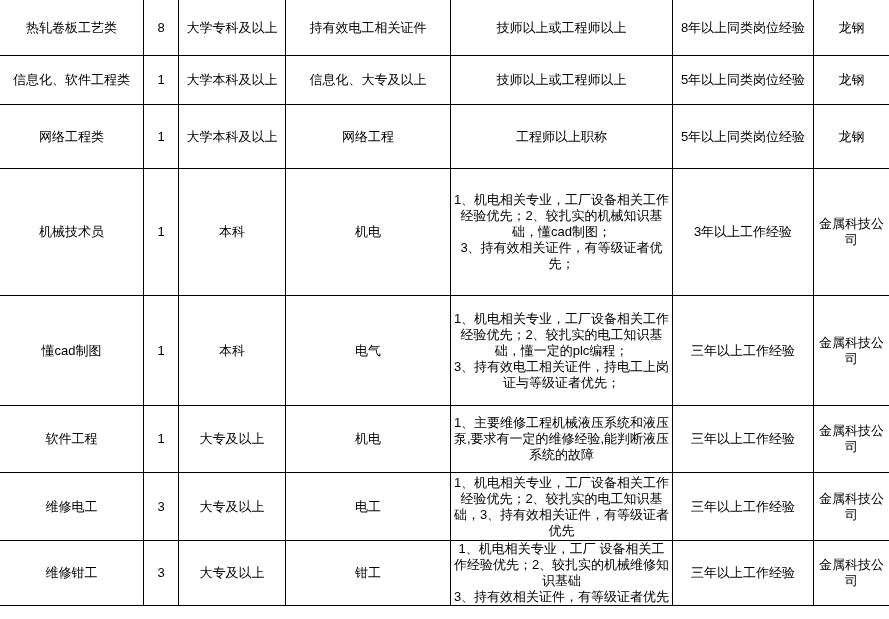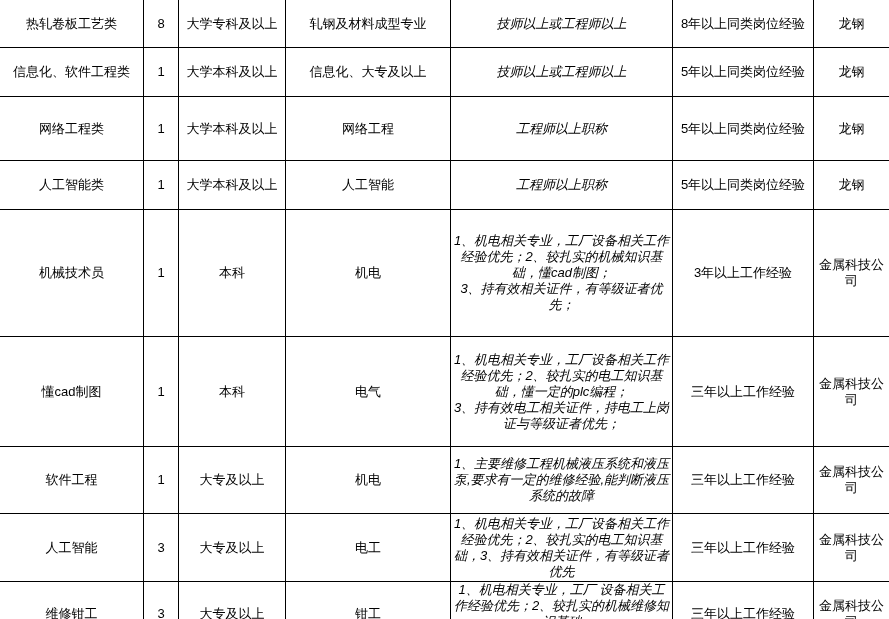--- a/index.html
+++ b/index.html
@@ -26,32 +26,31 @@
     text-align: center;
     vertical-align: middle;
     font-size: 13px;
     line-height: 16px;
     padding: 0 2px;
     overflow: hidden;
     word-break: break-all;
   }
   td.req {
     white-space: pre-line;
-    font-style: italic;
   }
   
   col.c0 { width: 144px; }
   col.c1 { width: 35px;  }
   col.c2 { width: 107px; }
   col.c3 { width: 165px; }
   col.c4 { width: 222px; }
   col.c5 { width: 141px; }
   col.c6 { width: 76px;  }
   
-  tr.r0 { height: 48px; margin-top: 30px;  }
+  tr.r0 { height: 56px; margin-top: 30px;  }
   tr.r1 { height: 49px;  }
   tr.r2 { height: 64px;  }
   tr.r3 { height: 49px;  }
   tr.r4 { height: 127px; }
   tr.r5 { height: 110px; }
   tr.r6 { height: 67px;  }
   tr.r7 { height: 68px;  }
   tr.r8 { height: 62px;  }
 </style>
 </head>
@@ -65,48 +64,39 @@
       <col class="c3">
     <col class="c4">
       <col class="c5">
       <col class="c6">
   </colgroup>
   <tbody>
       <tr class="r0">
         <td>热轧卷板工艺类</td>
         <td>8</td>
         <td>大学专科及以上</td>
-        <td>轧钢及材料成型专业</td>
+        <td>持有效电工相关证件</td>
         <td class="req">技师以上或工程师以上</td>
         <td>8年以上同类岗位经验</td>
         <td>龙钢</td>
       </tr>
       <tr class="r1">
         <td>信息化、软件工程类</td>
         <td>1</td>
         <td>大学本科及以上</td>
         <td>信息化、大专及以上</td>
         <td class="req">技师以上或工程师以上</td>
         <td>5年以上同类岗位经验</td>
         <td>龙钢</td>
       </tr>
       <tr class="r2">
         <td>网络工程类</td>
         <td>1</td>
         <td>大学本科及以上</td>
         <td>网络工程</td>
-        <td class="req">工程师以上职称</td>
-        <td>5年以上同类岗位经验</td>
-        <td>龙钢</td>
-      </tr>
-      <tr class="r3">
-        <td>人工智能类</td>
-        <td>1</td>
-        <td>大学本科及以上</td>
-        <td>人工智能</td>
         <td class="req">工程师以上职称</td>
         <td>5年以上同类岗位经验</td>
         <td>龙钢</td>
       </tr>
       <tr class="r4">
         <td>机械技术员</td>
         <td>1</td>
         <td>本科</td>
         <td>机电</td>
         <td class="req">1、机电相关专业，工厂设备相关工作经验优先；2、较扎实的机械知识基础，懂cad制图；
@@ -127,21 +117,21 @@
       <tr class="r6">
         <td>软件工程</td>
         <td>1</td>
         <td>大专及以上</td>
         <td>机电</td>
         <td class="req">1、主要维修工程机械液压系统和液压泵,要求有一定的维修经验,能判断液压系统的故障</td>
         <td>三年以上工作经验</td>
         <td>金属科技公司</td>
       </tr>
       <tr class="r7">
-        <td>人工智能</td>
+        <td>维修电工</td>
         <td>3</td>
         <td>大专及以上</td>
         <td>电工</td>
         <td class="req">1、机电相关专业，工厂设备相关工作经验优先；2、较扎实的电工知识基础，3、持有效相关证件，有等级证者优先</td>
         <td>三年以上工作经验</td>
         <td>金属科技公司</td>
       </tr>
       <tr class="r8">
         <td>维修钳工</td>
         <td>3</td>

